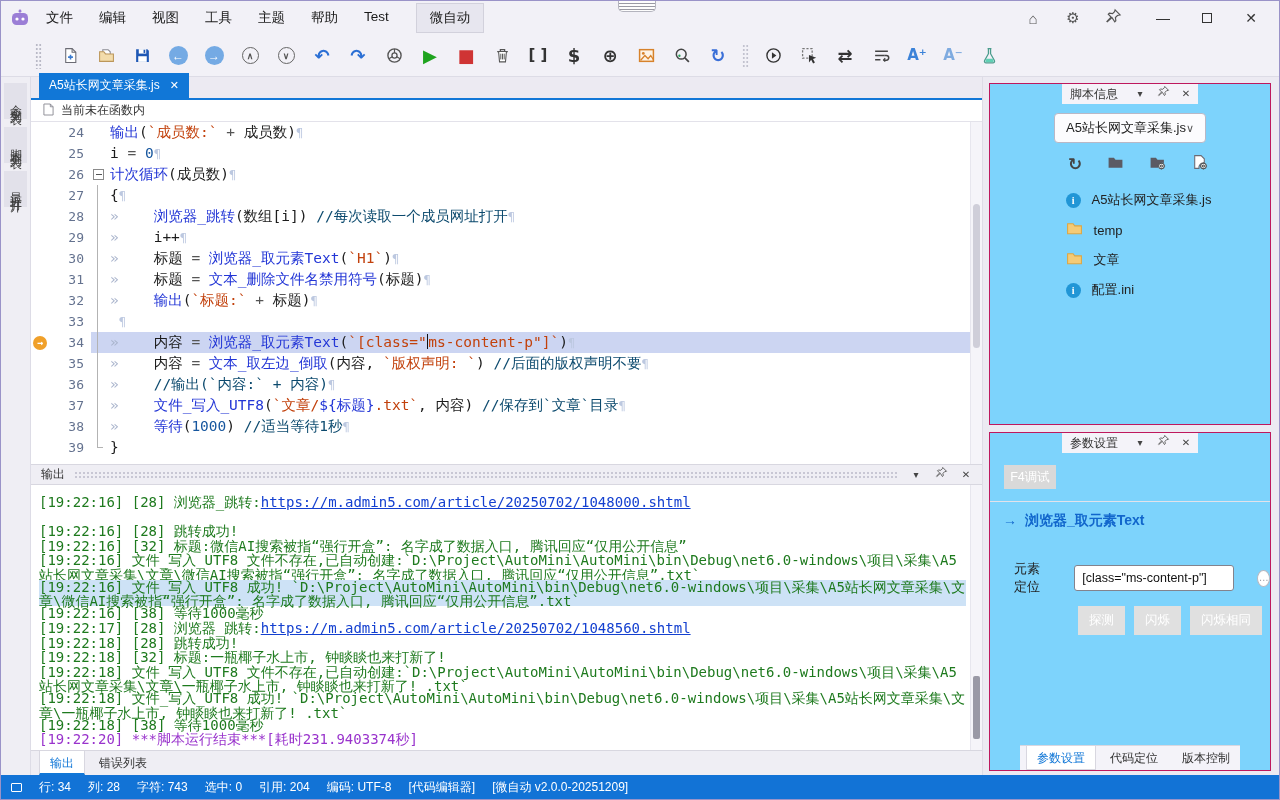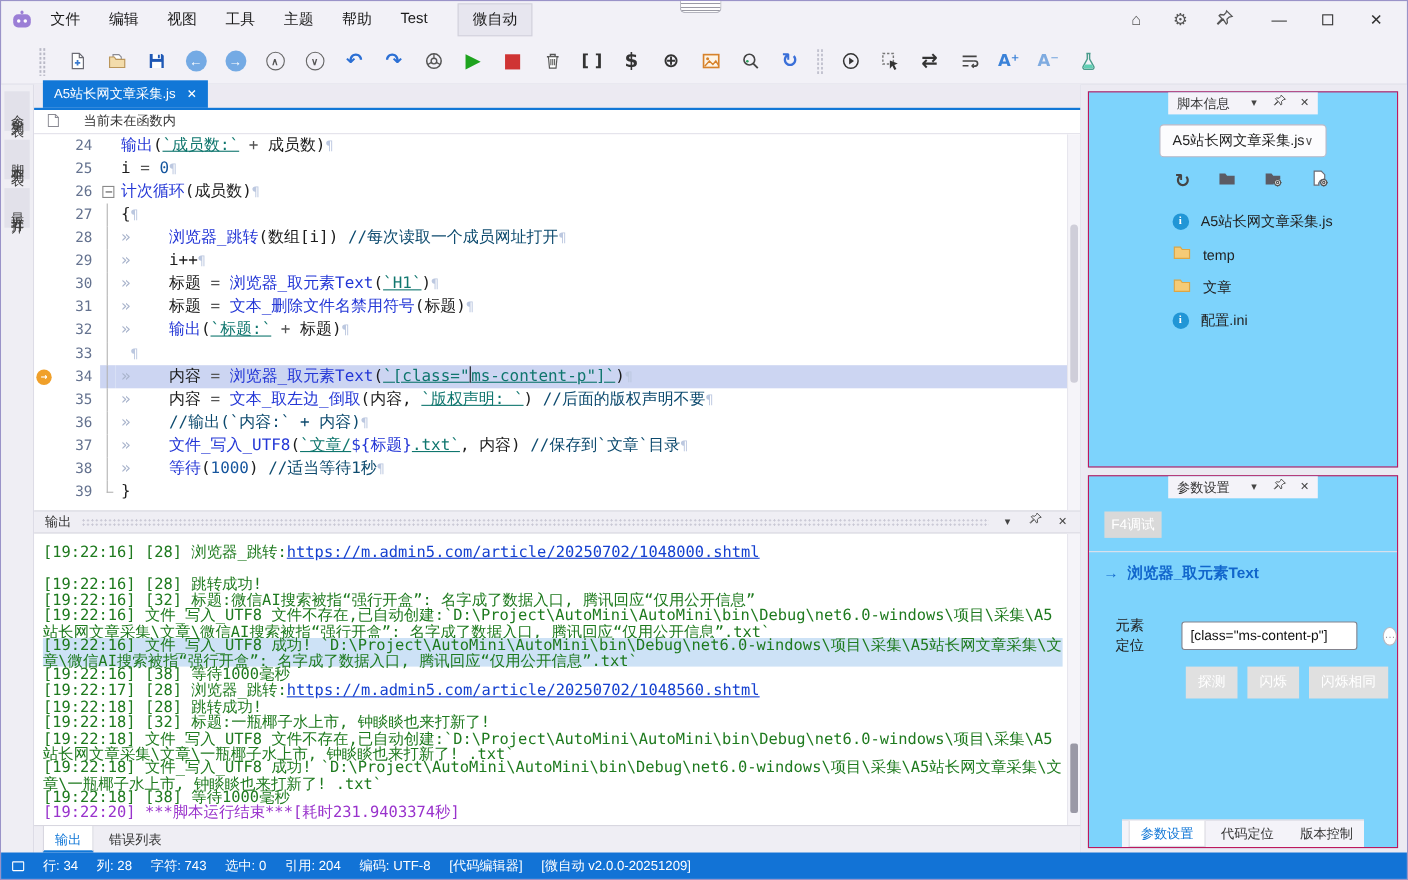--- a/index.html
+++ b/index.html
@@ -36,38 +36,38 @@
   .main{flex:1;display:flex;min-height:0;}
   .rail{width:30px;background:#efeef4;border-right:1px solid #dddce6;padding-top:6px;display:flex;
     flex-direction:column;gap:8px;align-items:center;}
   .rail-tab{writing-mode:vertical-rl;font-size:12px;color:#3a3a3a;background:#e2e1ea;
     padding:12px 3px;letter-spacing:3px;}
   .center{flex:1;display:flex;flex-direction:column;min-width:0;background:#fff;border-right:1px solid #dddce6;}
   .tabbar{height:23px;background:#eceaf2;display:flex;align-items:flex-end;border-bottom:2px solid #1177d7;padding-left:8px;}
   .tab{background:#1177d7;color:#fff;font-size:12px;padding:4px 10px;display:flex;gap:10px;align-items:center;}
   .tab-close{font-size:11px;}
   .breadcrumb{height:22px;background:#fff;border-bottom:1px solid #e3e2ea;display:flex;align-items:center;
-    gap:22px;padding-left:12px;font-size:12px;color:#333;}
+    gap:7px;padding-left:12px;font-size:12px;color:#333;}
   
   .editor{height:342px;position:relative;overflow:hidden;
     font-family:"DejaVu Sans Mono","DejaVu Sans",monospace;font-size:14.5px;}
   .cl{display:flex;height:21px;line-height:21px;}
   .cl .margin{width:18px;flex-shrink:0;position:relative;}
   .badge{position:absolute;left:2px;top:3.5px;width:14px;height:14px;border-radius:50%;background:#f0a02a;
     color:#fff;font-size:10px;line-height:14px;text-align:center;font-weight:bold;}
   .cl .ln{width:42px;text-align:right;color:#64728f;font-size:13px;flex-shrink:0;padding-right:7px;}
   .cl .fold{width:14px;flex-shrink:0;position:relative;}
   .fold.box::before{content:"";position:absolute;left:2px;top:5px;width:9px;height:9px;border:1px solid #8a8a8a;background:#fff;}
   .fold.box::after{content:"";position:absolute;left:4.5px;top:9.5px;width:6px;height:1px;background:#555;}
   .fold.vline::before{content:"";position:absolute;left:6px;top:0;bottom:0;width:1px;background:#b3b3b3;}
   .fold.end::before{content:"";position:absolute;left:6px;top:0;height:11px;width:1px;background:#b3b3b3;}
   .fold.end::after{content:"";position:absolute;left:6px;top:10px;width:6px;height:1px;background:#b3b3b3;}
   .cl .code{padding-left:5px;white-space:pre;flex:1;}
   .cl.cur .fold,.cl.cur .code{background:#ccd5f2;}
-  .s-fn{color:#2336d6;}.s-str{color:#0f766e;text-decoration:underline;}.s-cm{color:#0c4a6e;}.s-tx{color:#1c1c1c;}
+  .s-fn{color:#2336d6;}.s-str{color:#c2410c;}.s-cm{color:#0c4a6e;}.s-tx{color:#1c1c1c;}
   .s-op{color:#555;}.s-num{color:#16569e;}.s-itp{color:#2336d6;}
   .s-ws{color:#a9b4cc;}.s-pil{color:#bcc8e0;font-size:12px;}
   .caret{display:inline-block;width:1.5px;height:15px;background:#111;vertical-align:-2px;}
   .ed-scroll{position:absolute;right:0;top:0;bottom:0;width:12px;background:#f5f4f9;border-left:1px solid #e7e6ee;}
   .ed-thumb{position:absolute;left:2px;right:2px;top:24%;height:42%;background:#cfced9;border-radius:5px;}
   
   .out-header{height:21px;background:#efeef4;border-top:1px solid #d8d7e0;border-bottom:1px solid #d8d7e0;
     display:flex;align-items:center;padding:0 8px 0 10px;font-size:12px;color:#333;gap:9px;}
   .dots{flex:1;height:8px;background-image:radial-gradient(#c8c7d4 1px,transparent 1px);background-size:4px 4px;}
   .ph-btn{width:16px;text-align:center;color:#444;font-size:10px;line-height:16px;}

